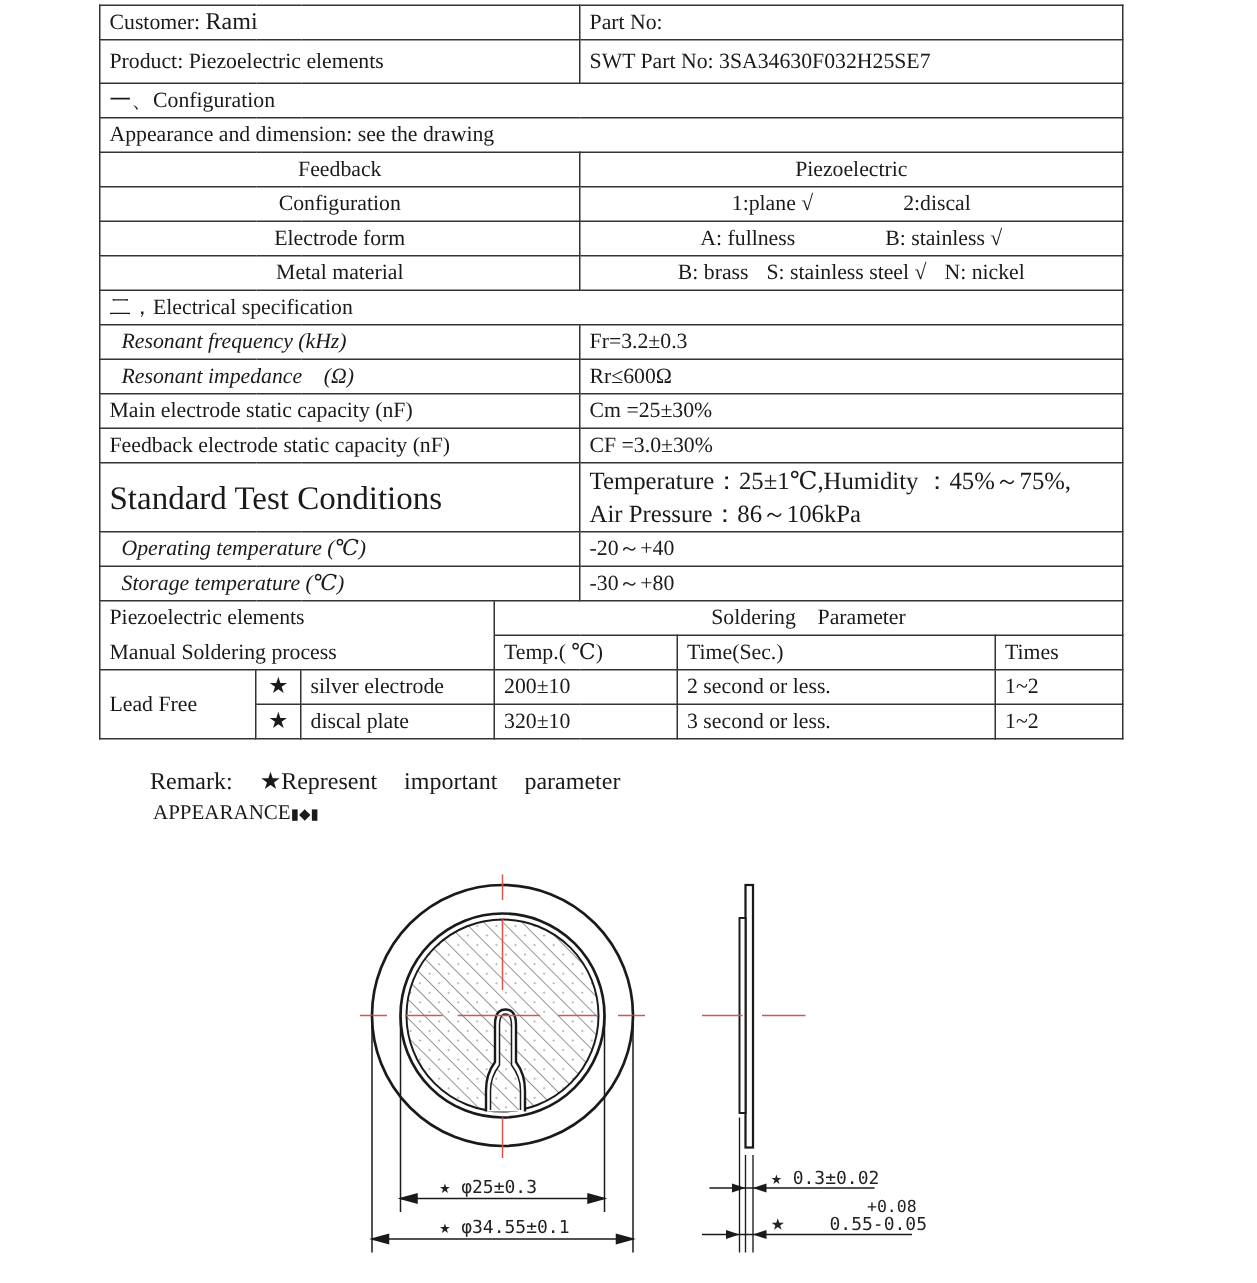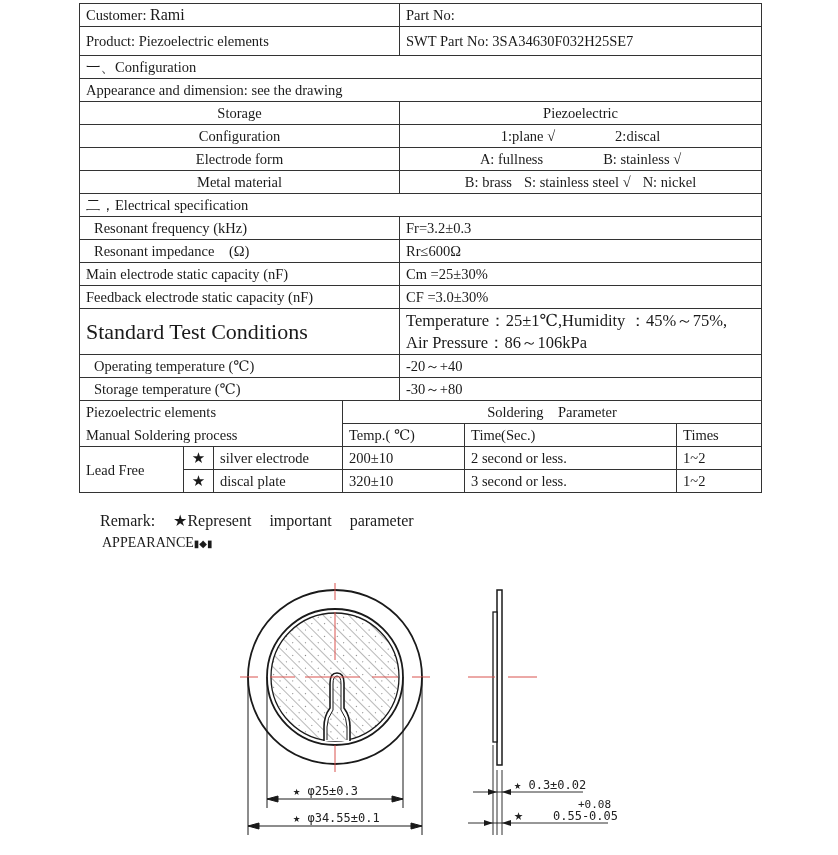--- a/index.html
+++ b/index.html
@@ -1,20 +1,20 @@
 <!DOCTYPE html>
 <html><head>
 <meta charset="utf-8">
 <style>
   html,body{margin:0;padding:0;background:#fff;}
   body{width:838px;height:855px;position:relative;overflow:hidden;font-family:"Liberation Serif","DejaVu Serif",serif;color:#1a1a1a;}
-  .tbl{position:absolute;left:79px;top:3px;width:682px;border-collapse:collapse;table-layout:fixed;font-size:14.5px;}
+  .tbl{position:absolute;left:66px;top:3px;width:682px;border-collapse:collapse;table-layout:fixed;font-size:14.5px;}
   .tbl td{border:1px solid #333;padding:0 6px;height:22px;line-height:22px;white-space:nowrap;overflow:hidden;vertical-align:middle;}
   .tbl td.c{text-align:center;}
-  .tbl td.in{padding-left:14px;}
+  .tbl td.in{padding-left:14px;font-style:italic;}
   .tbl .h29{height:28px;line-height:28px;}
   .stc{font-size:22px;}
   .stv{font-size:16.5px;line-height:22px;white-space:normal;}
   .cust{font-size:16px;}
   .star{text-align:center;font-size:15px;}
   .remark{position:absolute;left:100px;top:511px;font-size:16px;word-spacing:14px;}
   .appear{position:absolute;left:102px;top:535px;font-size:14px;font-family:Liberation Serif, serif;}
   .drawing{position:absolute;left:0;top:560px;}
   .dimtxt{font-family:"DejaVu Sans Mono","Liberation Mono",monospace;font-size:12px;fill:#222;}
   .gap{display:inline-block;width:60px;}
@@ -42,21 +42,21 @@
     <td colspan="4" class="h29">Product: Piezoelectric elements</td>
     <td colspan="3" class="h29">SWT Part No: 3SA34630F032H25SE7</td>
   </tr>
   <tr>
         <td colspan="7">一、Configuration</td>
       </tr>
   <tr>
         <td colspan="7">Appearance and dimension: see the drawing</td>
       </tr>
   <tr>
-    <td colspan="4" class="c">Storage</td>
+    <td colspan="4" class="c">Feedback</td>
     <td colspan="3" class="c">Piezoelectric</td>
   </tr>
   <tr>
     <td colspan="4" class="c">Configuration</td>
     <td colspan="3" class="c"><span>1:plane √</span><span class="gap"></span><span>2:discal</span></td>
   </tr>
   <tr>
     <td colspan="4" class="c">Electrode form</td>
     <td colspan="3" class="c"><span>A: fullness</span><span class="gap"></span><span>B: stainless √</span></td>
   </tr>

